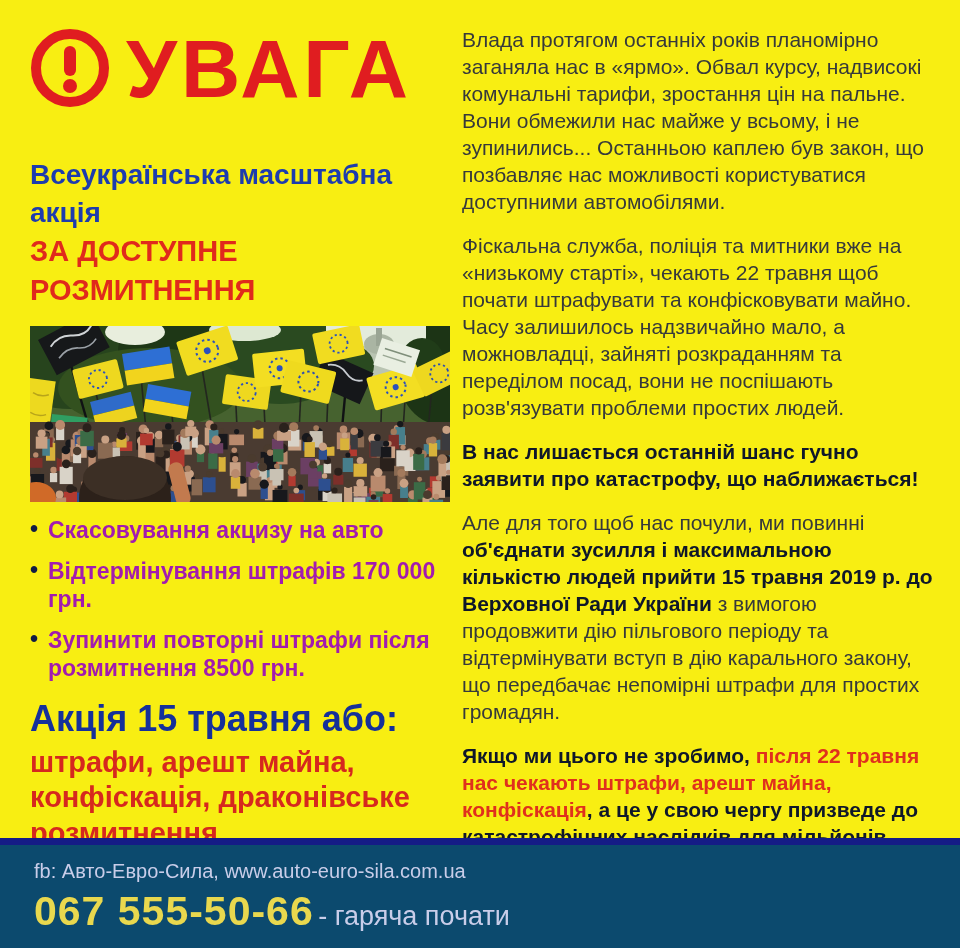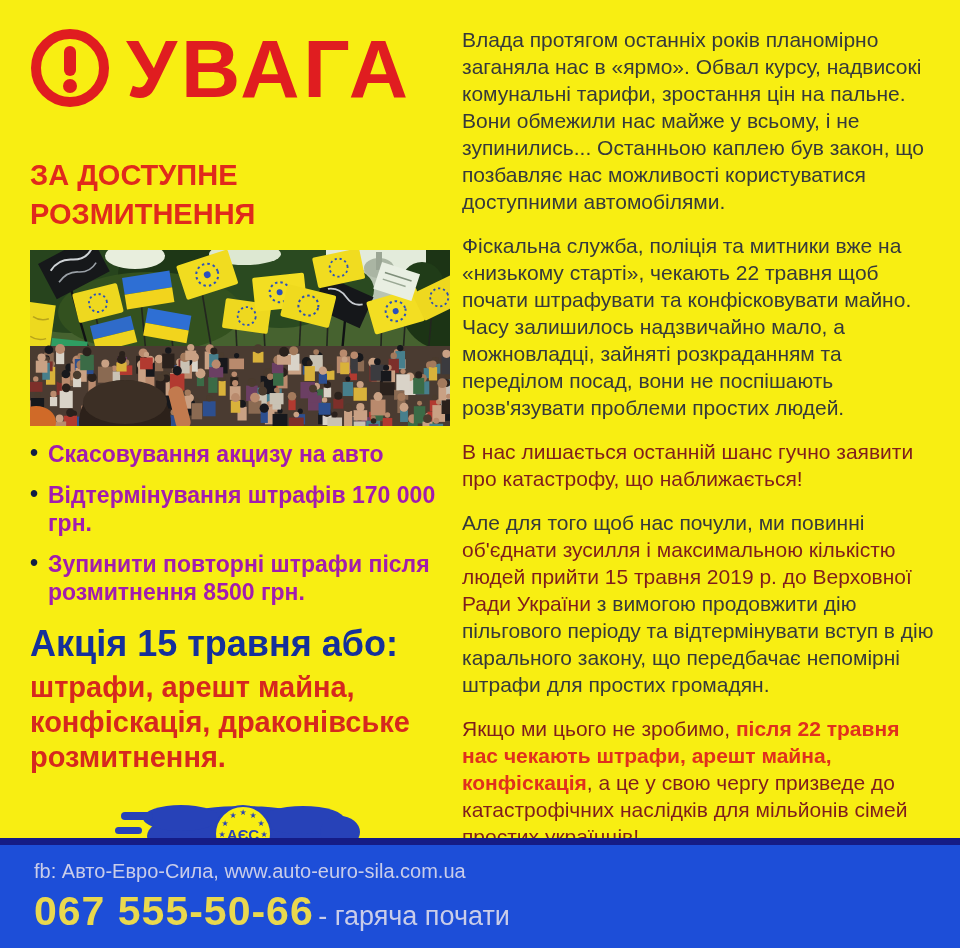--- a/index.html
+++ b/index.html
@@ -45,27 +45,27 @@
 
   .logo-block{margin-top:14px;width:420px;text-align:center;}
   .logo-block svg{display:block;margin:0 auto;}
 
   
   .body-par{
     font-size:21px;line-height:27px;color:#36393b;
     margin:0 0 17px 0;
   }
   .seg-n{font-weight:normal;color:#36393b;}
-  .seg-b{font-weight:normal;color:#7f1d1d;}
+  .seg-b{font-weight:bold;color:#0f172a;}
   .seg-r{font-weight:bold;color:#e0301d;}
 
   
   .footer{
     position:absolute;left:0;bottom:0;width:960px;height:110px;
-    background:#1d4ed8;border-top:7px solid #151c86;box-sizing:border-box;
+    background:#0c4a6e;border-top:7px solid #151c86;box-sizing:border-box;
     display:flex;justify-content:space-between;align-items:center;
     padding:0 38px 0 34px;
   }
   .footer-left{padding-top:2px;}
   .fb-line{font-size:20px;color:#c9cde9;margin-bottom:5px;}
   .phone-row{white-space:nowrap;}
   .phone{font-size:41px;font-weight:bold;color:#e9d84e;letter-spacing:1px;}
   .phone-suffix{font-size:27px;color:#c9cde9;}
   .slogan{font-size:50px;font-weight:bold;color:#f2e32b;letter-spacing:1px;padding-top:10px;}
 </style>
@@ -81,20 +81,21 @@
         <svg viewBox="0 0 80 80" width="80" height="80">
           <circle cx="40" cy="40" r="34" fill="none" stroke="#e01d20" stroke-width="10"></circle>
           <rect x="34" y="18" width="12" height="30" rx="6" fill="#e01d20"></rect>
           <circle cx="40" cy="58" r="7" fill="#e01d20"></circle>
         </svg>
       </span>
       <span class="alert-title">УВАГА</span>
     </div>
 
     <div class="subtitle">
+      <div class="l1">Всеукраїнська масштабна акція</div>
       <div class="l2">ЗА ДОСТУПНЕ РОЗМИТНЕННЯ</div>
     </div>
 
     <div class="photo-wrap">
       <svg viewBox="0 0 420 176" preserveAspectRatio="none">
 
         <rect width="420" height="176" fill="#46622f"></rect>
         <ellipse cx="40" cy="35" rx="75" ry="48" fill="#27441d"></ellipse>
         <ellipse cx="150" cy="25" rx="62" ry="42" fill="#1e3716"></ellipse>
         <ellipse cx="250" cy="32" rx="70" ry="46" fill="#2a4a20"></ellipse>

